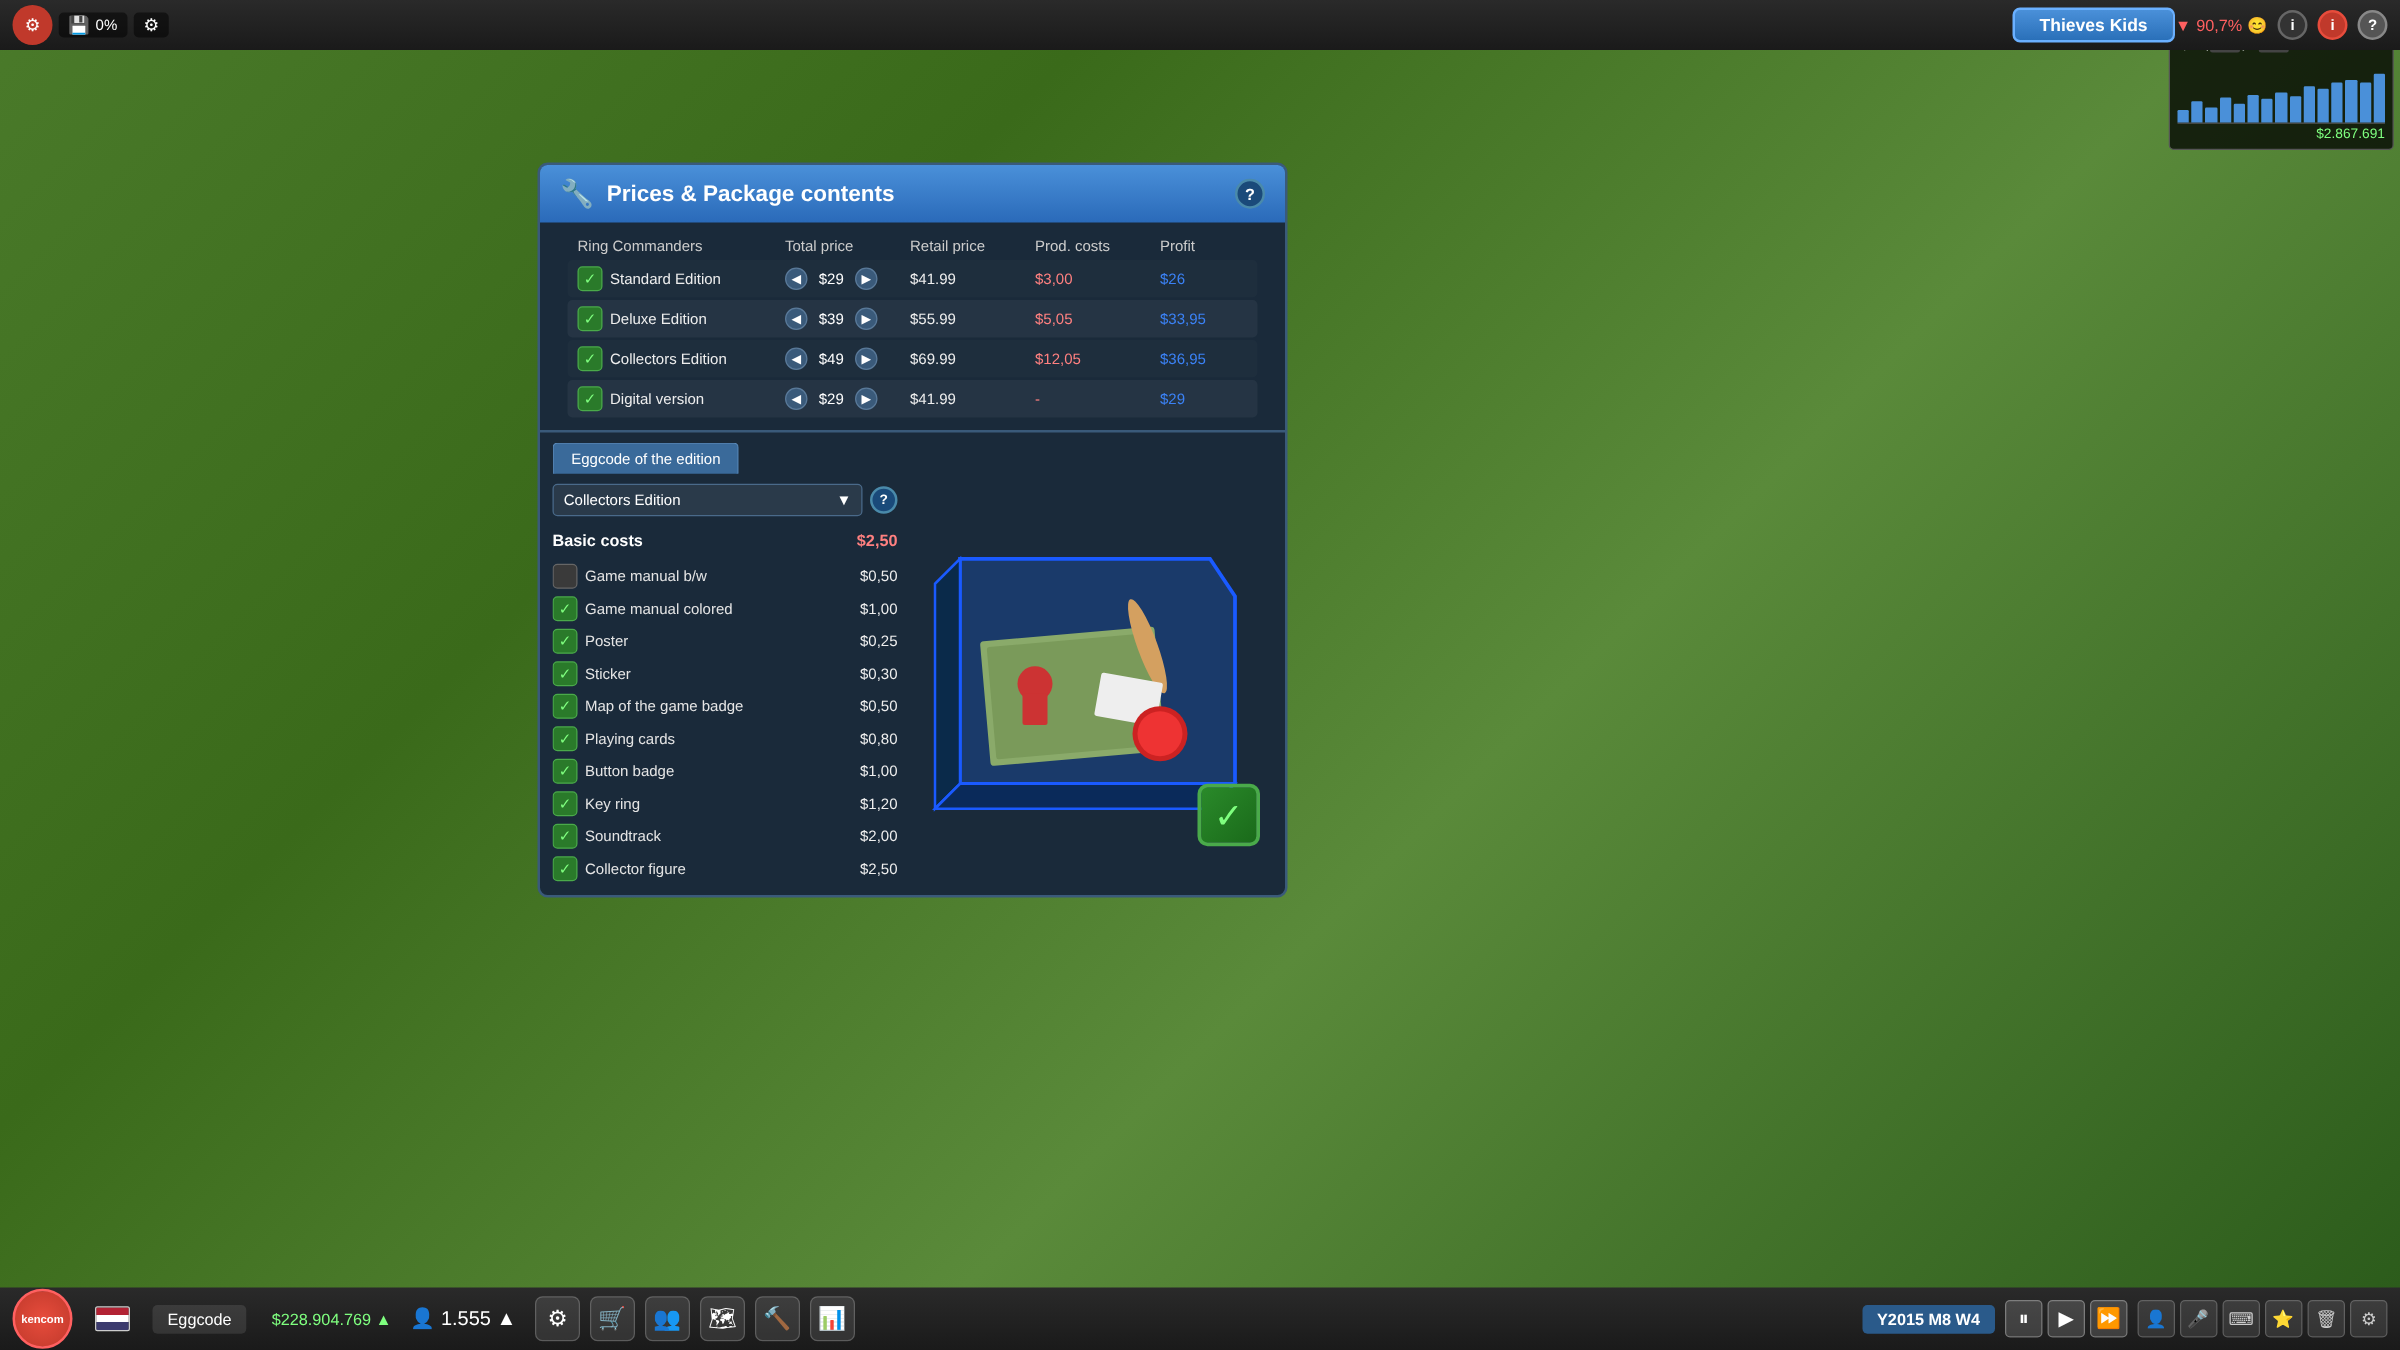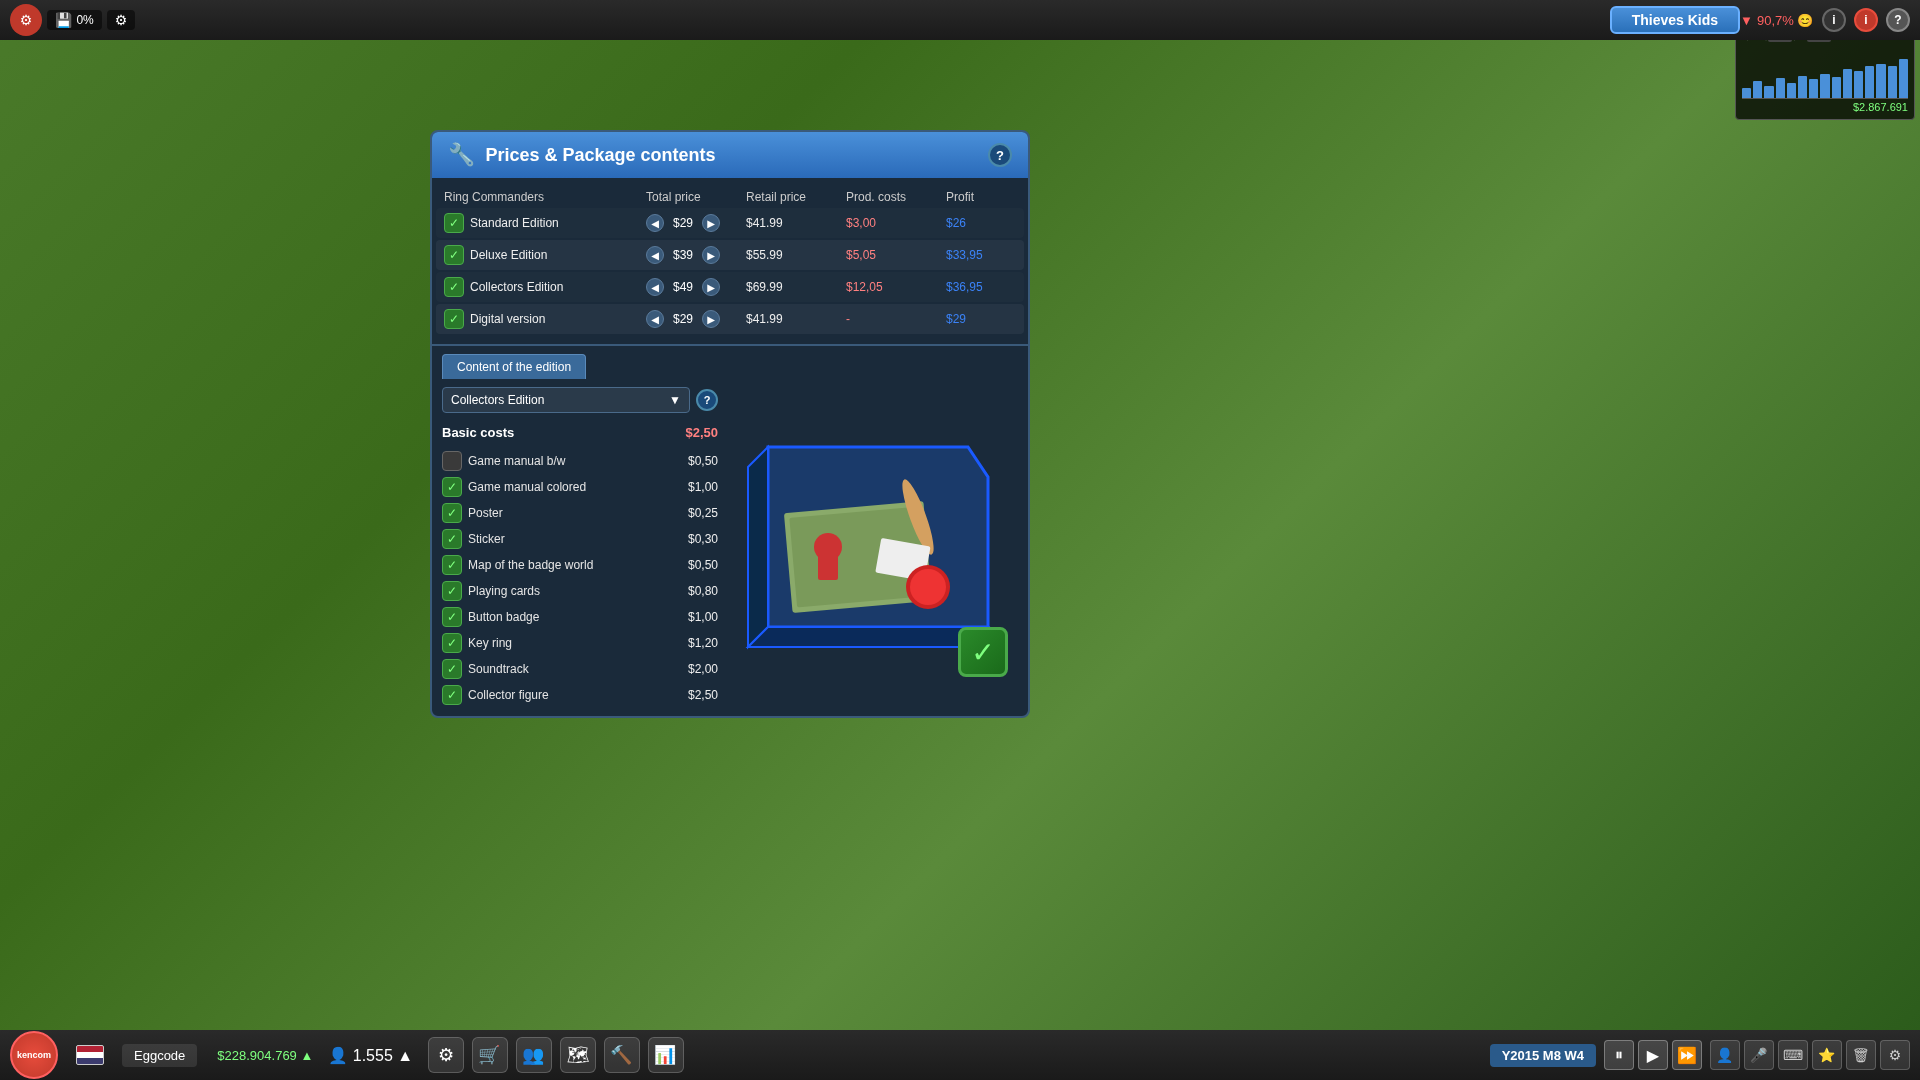--- a/index.html
+++ b/index.html
@@ -255,21 +255,21 @@
       width: 24px; height: 24px;
       background: #1a4a7a;
       border-radius: 50%;
       display: flex; align-items: center; justify-content: center;
       color: #fff; font-size: 13px; font-weight: bold;
       cursor: pointer; border: 2px solid #4a8aaa;
     }
 
     
     .products-table {
-      padding: 8px 4px;
+      padding: 8px 22px;
     }
     .table-header-row {
       display: grid;
       grid-template-columns: 1fr 100px 100px 100px 70px;
       padding: 4px 8px;
       color: #ccc;
       font-size: 12px;
     }
     .product-row {
       display: grid;
@@ -570,21 +570,21 @@
         <div class="price-arrow">▶</div>
       </div>
       <span class="retail-val">$41.99</span>
       <span class="cost-val">-</span>
       <span class="profit-val">$29</span>
     </div>
   </div>
 
   <div class="edition-section">
     <div class="edition-tabs">
-      <div class="edition-tab active">Content of the edition</div>
+      <div class="edition-tab active">Eggcode of the edition</div>
     </div>
     <div class="edition-content">
       <div class="edition-left">
         <div class="edition-selector-row">
           <div class="edition-dropdown">
             <span>Collectors Edition</span>
             <span>▼</span>
           </div>
           <div class="edition-help-btn">?</div>
         </div>
@@ -617,21 +617,21 @@
           <div class="content-item">
             <div class="content-item-left">
               <div class="item-checkbox checked">✓</div>
               <span class="item-label">Sticker</span>
             </div>
             <span class="item-cost">$0,30</span>
           </div>
           <div class="content-item">
             <div class="content-item-left">
               <div class="item-checkbox checked">✓</div>
-              <span class="item-label">Map of the badge world</span>
+              <span class="item-label">Map of the game badge</span>
             </div>
             <span class="item-cost">$0,50</span>
           </div>
           <div class="content-item">
             <div class="content-item-left">
               <div class="item-checkbox checked">✓</div>
               <span class="item-label">Playing cards</span>
             </div>
             <span class="item-cost">$0,80</span>
           </div>

